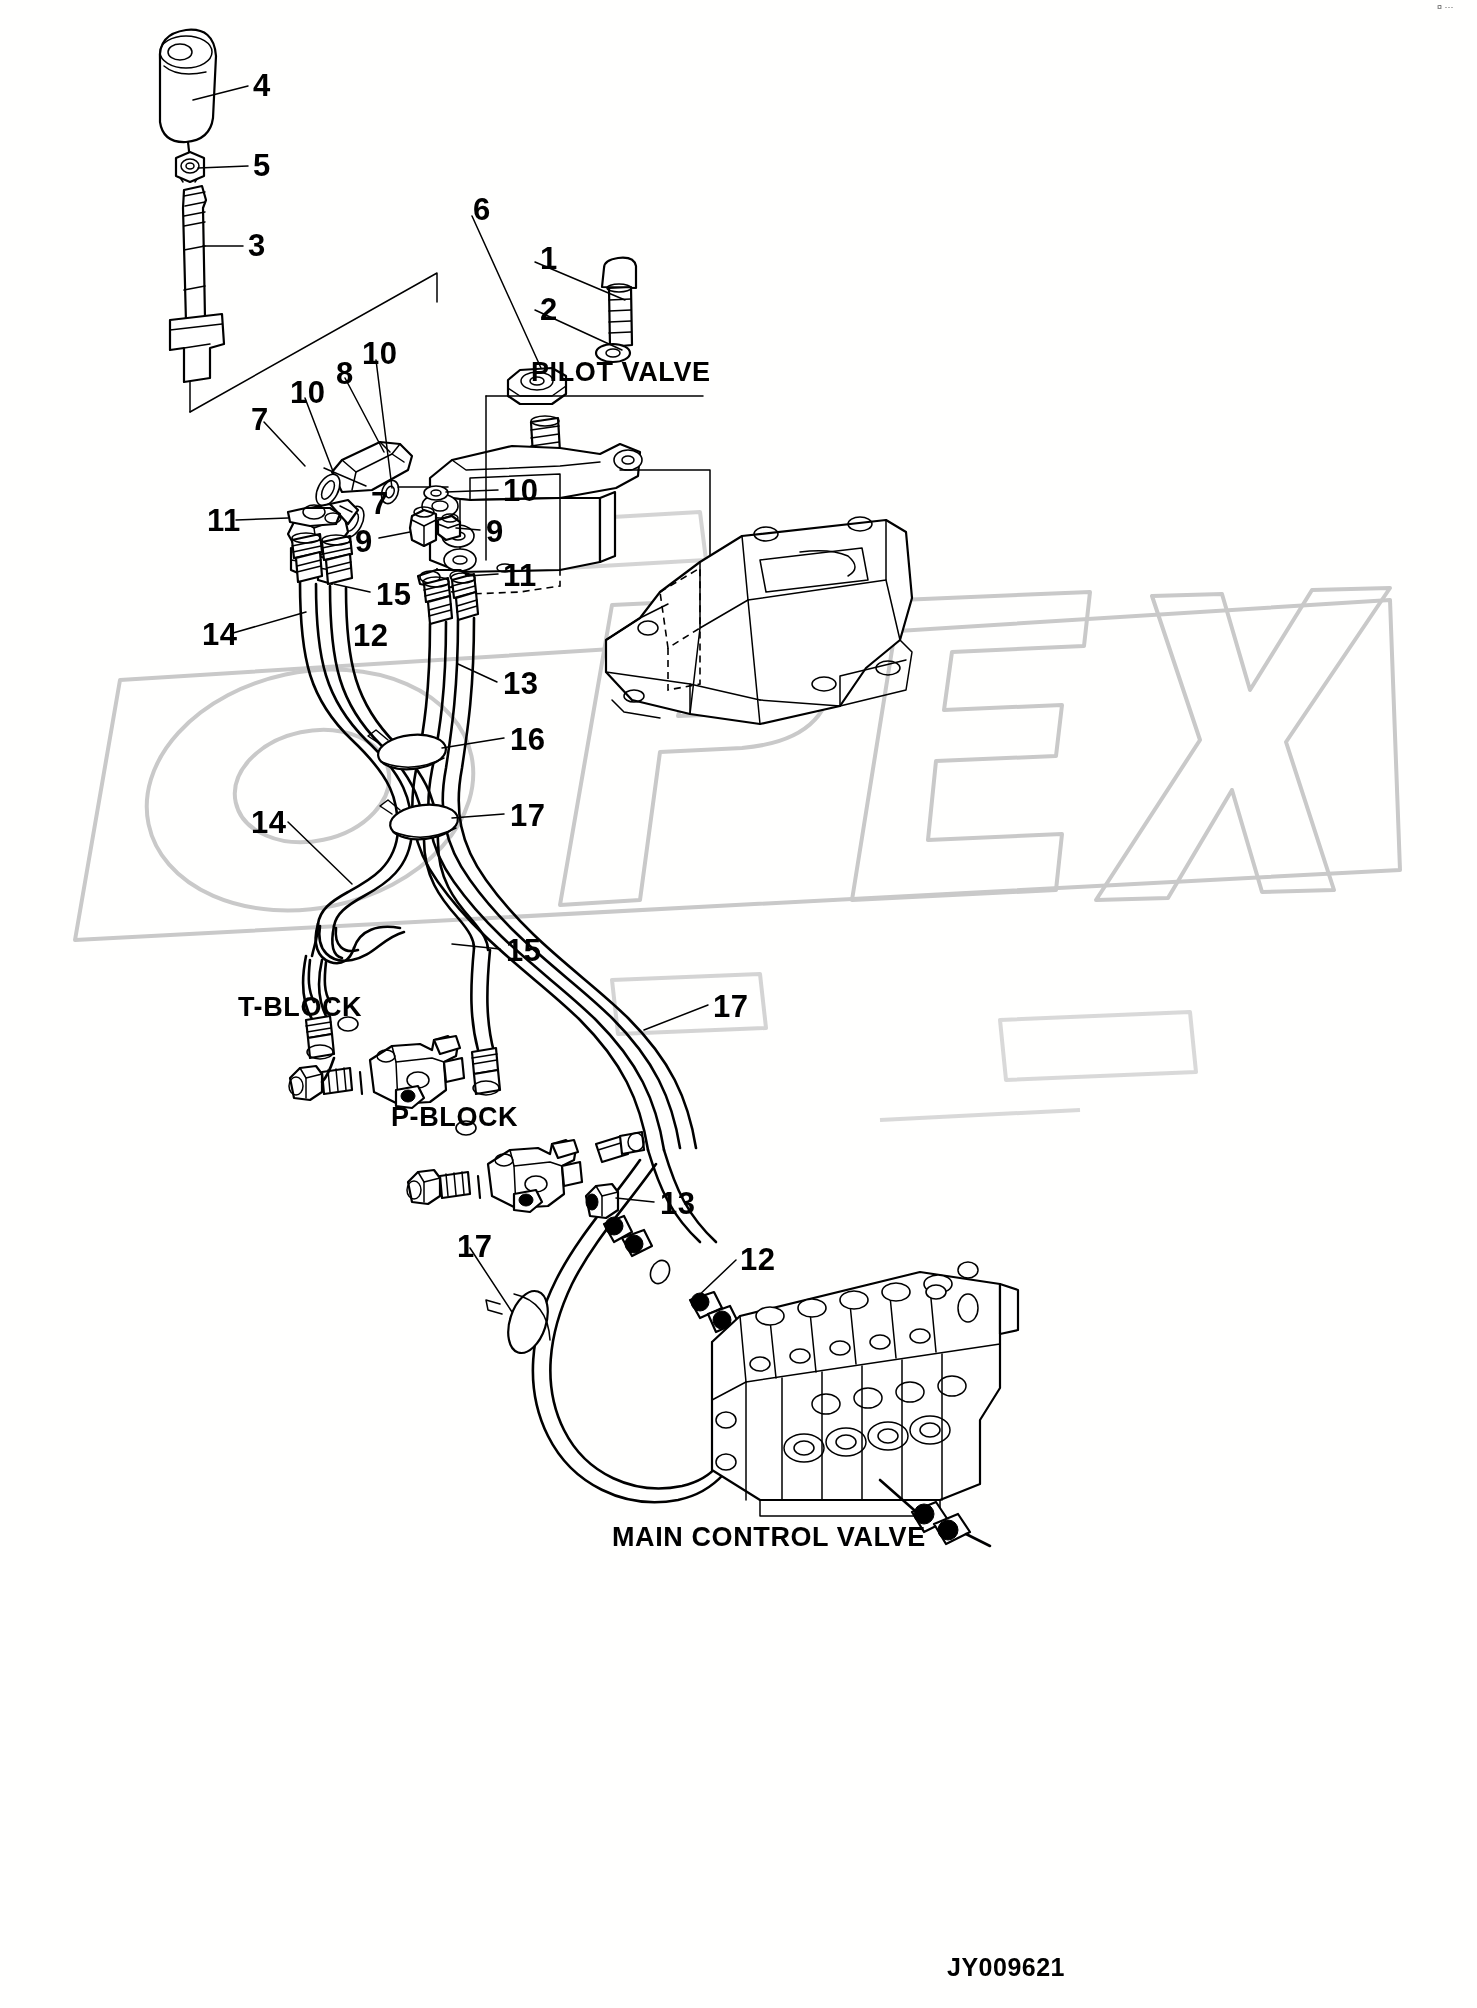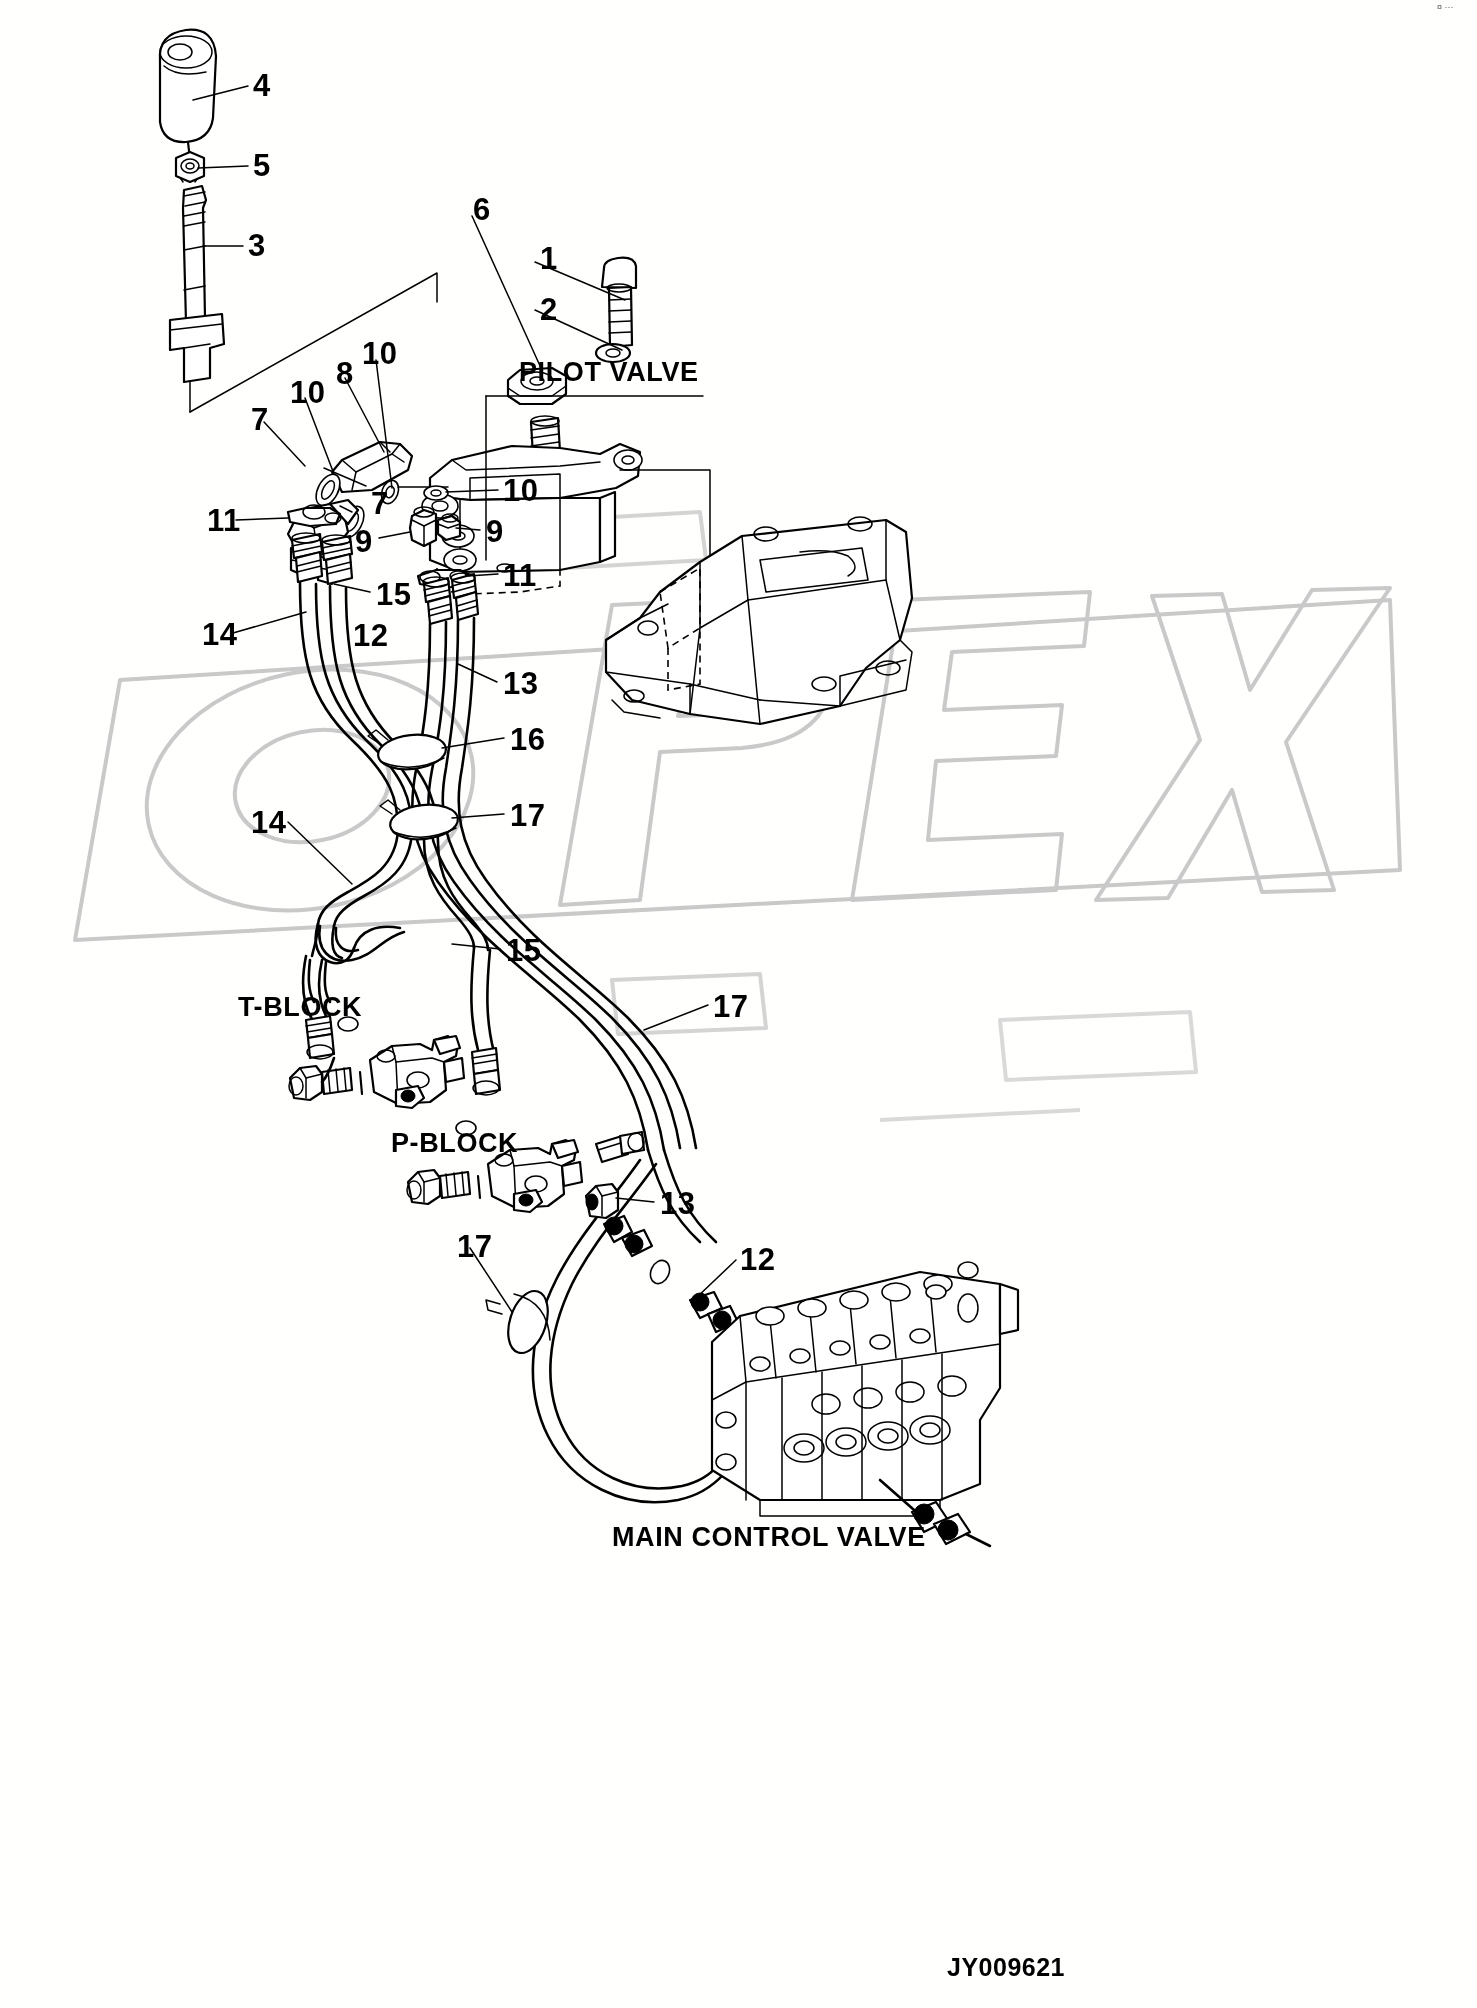--- a/index.html
+++ b/index.html
@@ -537,22 +537,22 @@
   <div class="callout" style="left:503px; top:668px;">13</div>
   <div class="callout" style="left:510px; top:724px;text-align:center;">16</div>
   <div class="callout" style="left:510px; top:800px;">17</div>
   <div class="callout" style="left:251px; top:807px;">14</div>
   <div class="callout" style="left:506px; top:935px;">15</div>
   <div class="callout" style="left:713px; top:991px;">17</div>
   <div class="callout" style="left:660px; top:1188px;">13</div>
   <div class="callout" style="left:457px; top:1231px;">17</div>
   <div class="callout" style="left:740px; top:1244px;">12</div>
 
-  <div class="section-label" style="left:519px; top:357px;">PILOT VALVE</div>
+  <div class="section-label" style="left:531px; top:357px;">PILOT VALVE</div>
   <div class="section-label" style="left:238px; top:992px;">T-BLOCK</div>
-  <div class="section-label" style="left:391px; top:1128px;">P-BLOCK</div>
+  <div class="section-label" style="left:391px; top:1102px;">P-BLOCK</div>
   <div class="section-label" style="left:612px; top:1510px;margin-top:12px;">MAIN CONTROL VALVE</div>
 
   <div class="drawing-no" style="left:947px; top:1953px;">JY009621</div>
 
   <div class="corner-mark" style="left:1437px; top:2px;">¤ ···</div>
 
 </div>
 
 </body></html>

